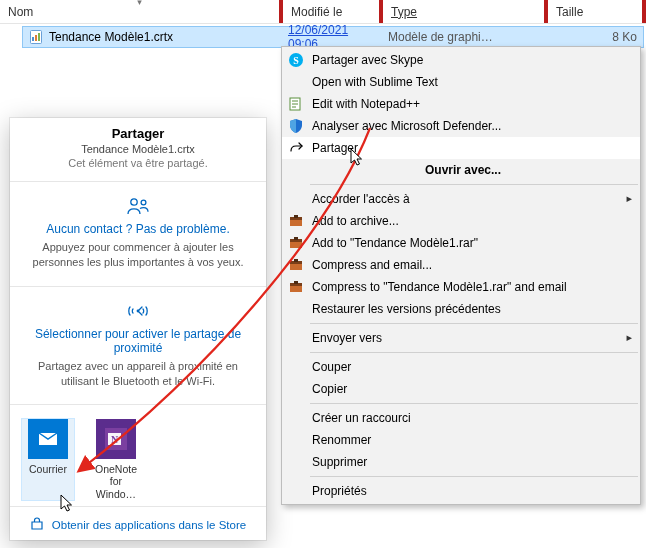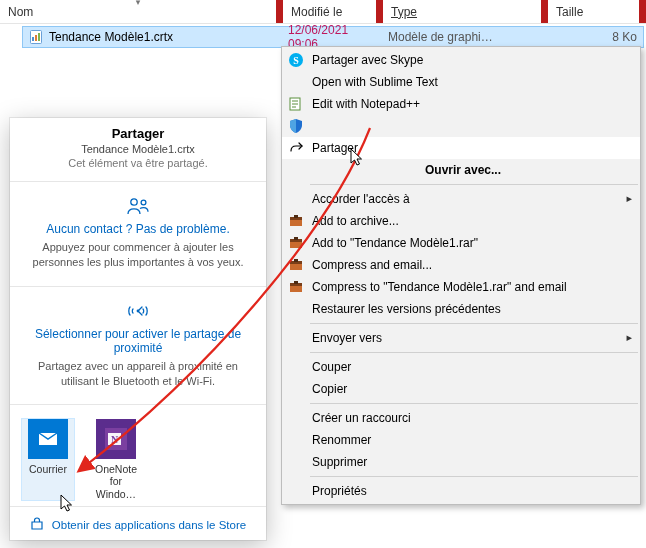--- a/index.html
+++ b/index.html
@@ -18,21 +18,21 @@
   
   .explorer-header {
     display: flex;
     height: 24px;
     border-bottom: 1px solid #e5e5e5;
     font-size: 12px;
     color: #333;
   }
   .explorer-header .col {
     padding: 3px 8px;
-    border-right: 7px solid #b91c1c;
+    border-right: 4px solid #b91c1c;
     display: flex;
     align-items: center;
     position: relative;
   }
   .col-name   { width: 283px; padding-left: 24px; }
   .col-mod    { width: 100px; }
   .col-type   { width: 165px; text-decoration: underline; }
   .col-size   { flex: 1; border-right: none; }
   .header-sort-caret {
     position: absolute;
@@ -49,21 +49,21 @@
     height: 22px;
     align-items: center;
     background: #cce8ff;
     border: 1px solid #8ec7f5;
     margin: 2px 2px 0 22px;
     font-size: 12px;
     color: #000;
   }
   .file-row .cell { padding: 0 6px; }
   .cell-name  { width: 259px; display:flex; align-items:center; gap:4px; }
-  .cell-mod   { width: 100px; color:#be185d;}
+  .cell-mod   { width: 100px; color:#1d4ed8;text-decoration:underline;}
   .cell-type  { width: 165px; color:#555;}
   .cell-size  { flex:1; text-align:right; padding-right:10px; color:#555;}
   .file-icon {
     width:16px; height:16px;
     display:inline-flex; align-items:center; justify-content:center;
   }
 
   
   .share-panel {
     position: absolute;
@@ -311,20 +311,21 @@
     <span>Edit with Notepad++</span>
   </div>
 
   <div class="ctx-item">
     <span class="mi-icon">
       <svg width="16" height="16" viewBox="0 0 16 16">
           <path d="M8 1l6 2v4c0 4-3 7-6 8-3-1-6-4-6-8V3l6-2z" fill="#1f6fd0"></path>
           <path d="M8 1v14C5 14 2 11 2 7V3l6-2z" fill="#4fa3e3"></path>
         </svg>
     </span>
+    <span>Analyser avec Microsoft Defender...</span>
   </div>
 
   <div class="ctx-item hover">
     <span class="mi-icon">
       <svg width="16" height="16" viewBox="0 0 16 16" fill="none" stroke="#000" stroke-width="1.2" stroke-linecap="round" stroke-linejoin="round">
           <path d="M11 3l3 3-3 3"></path>
           <path d="M14 6H8c-3 0-5 2-5 5"></path>
         </svg>
     </span>
     <span>Partager</span>

